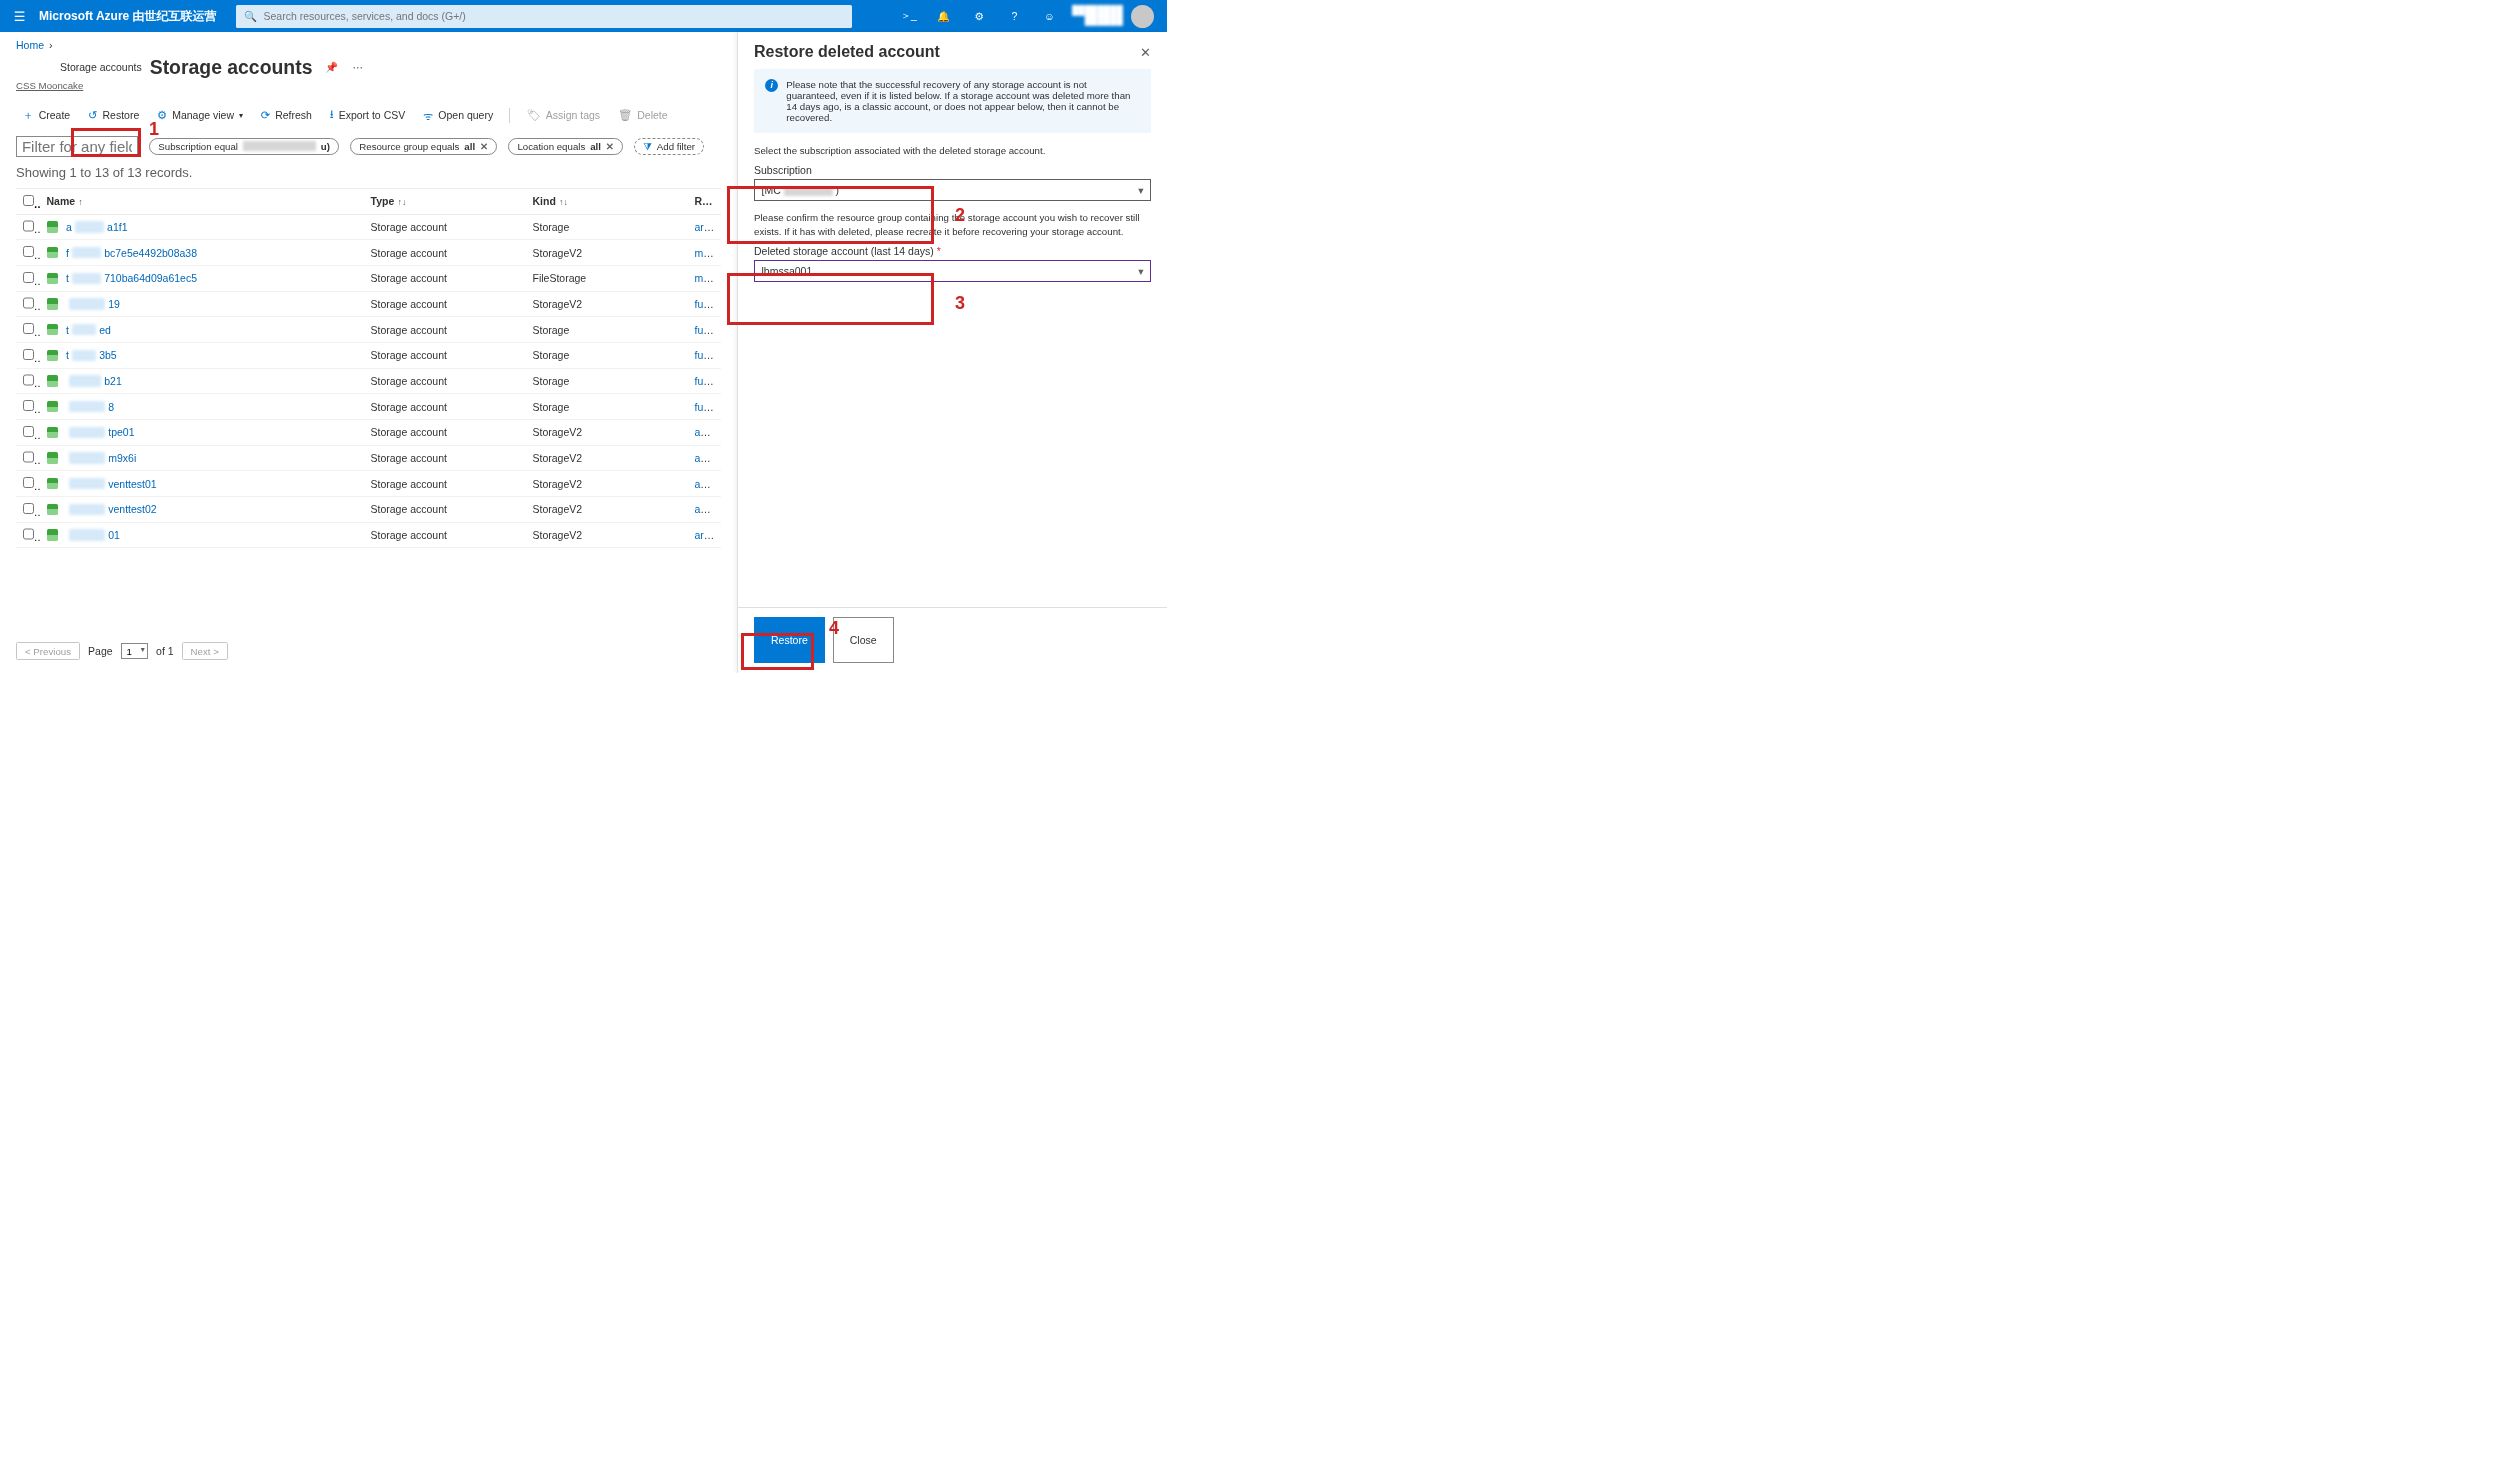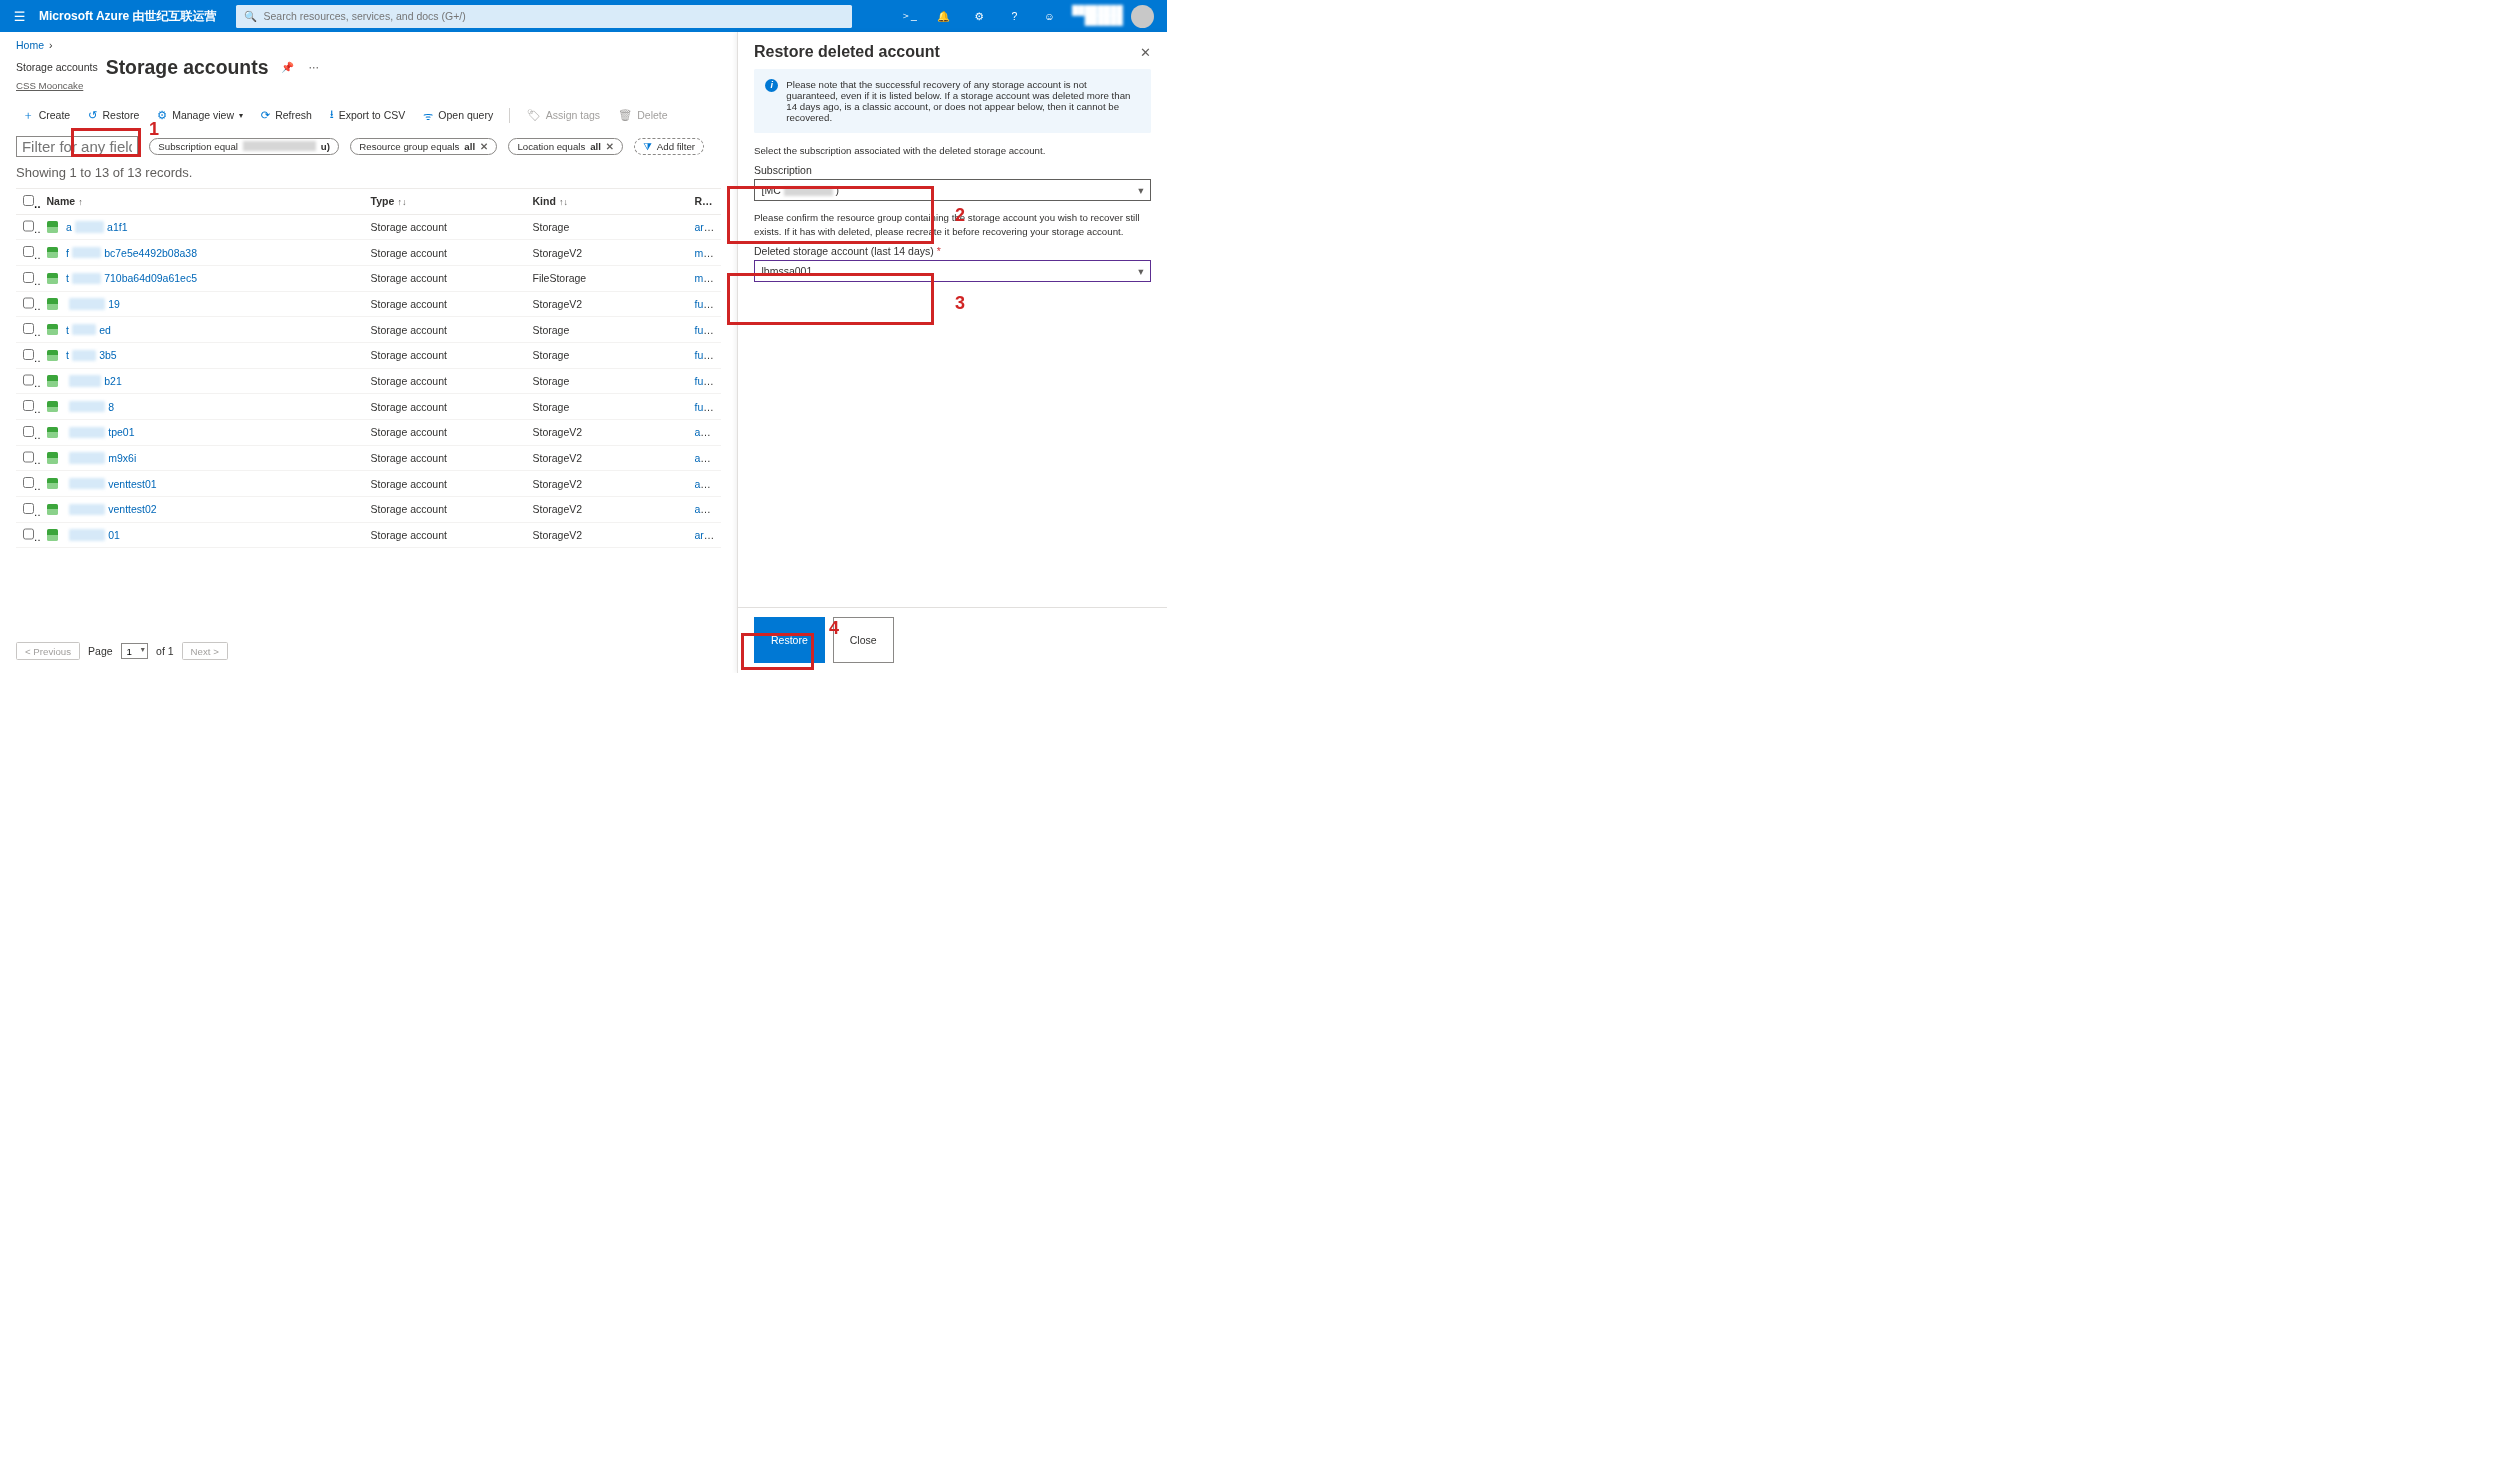--- a/index.html
+++ b/index.html
@@ -43,21 +43,21 @@
   .top-icons .ticon{ width:32px; height:32px; display:flex; align-items:center; justify-content:center; cursor:pointer;}
   .account-area{ display:flex; align-items:center; gap:8px; margin-left:6.5px; padding-right:6.5px;}
   .account-text{ font-size:9px; line-height:1.1; text-align:right; filter: blur(1.6px);}
   .avatar{ width:23px; height:23px; border-radius:50%; background:#c8c8c8;}
 
   
   .shell { display:flex; height: calc(100% - 32px); }
   .main { flex:1; min-width:0; padding: 6.5px 16px 6.5px 16px; position:relative; display:flex; flex-direction:column;}
   .breadcrumb{ color:#323130; font-size:10.5px; display:flex; align-items:center; gap:4.9px; margin-bottom:4.9px;}
   .breadcrumb a{ color:#0067b8; text-decoration:none; cursor:pointer;}
-  .title-row{ display:flex; align-items:center; gap:8px; }
+  .title-row{ display:flex; align-items:center; gap:8px;margin-left:44px; }
   .title-row h1{ font-size:19.4px; font-weight:600;}
   .title-icons .ibtn{ display:inline-flex; width:23px; height:23px; align-items:center; justify-content:center; color:#605e5c; cursor:pointer;}
   .subtitle { font-size:9.7px; color:#605e5c; margin-top:1.6px; margin-bottom:8px;text-decoration:underline;}
 
   
   .toolbar{ display:flex; align-items:center; gap:4.9px; flex-wrap:wrap; padding:3.2px 0 8px;}
   .tbtn{ display:inline-flex; align-items:center; gap:4.9px; padding:3.2px 6.5px; color:#323130; cursor:pointer; border-radius:1.6px;}
   .tbtn.disabled{ color:#a19f9d; cursor:default;}
   .tbtn .ticon{ color:#0078d4; font-size:11.3px;}
   .tbtn.disabled .ticon{ color:#a19f9d;}

